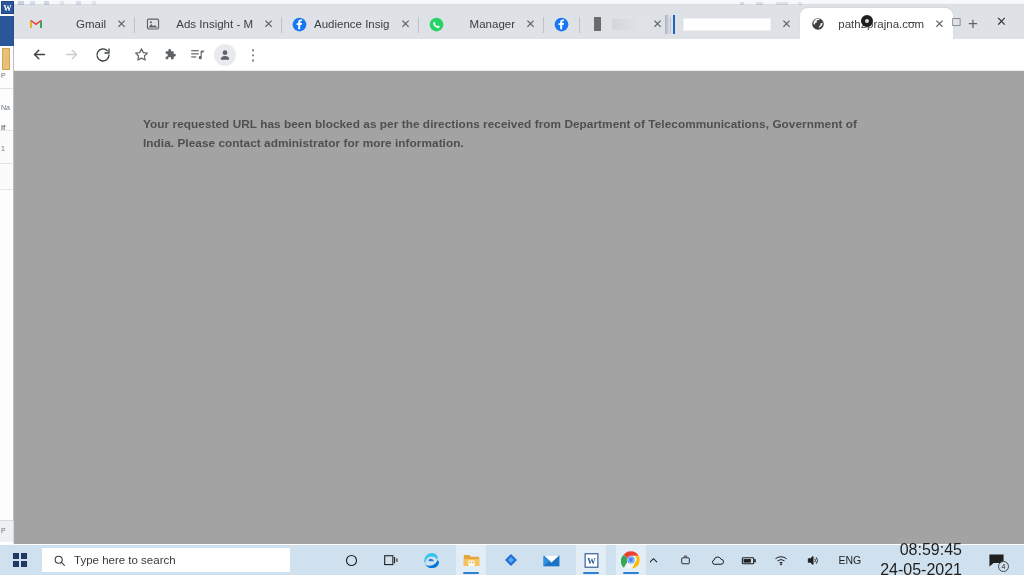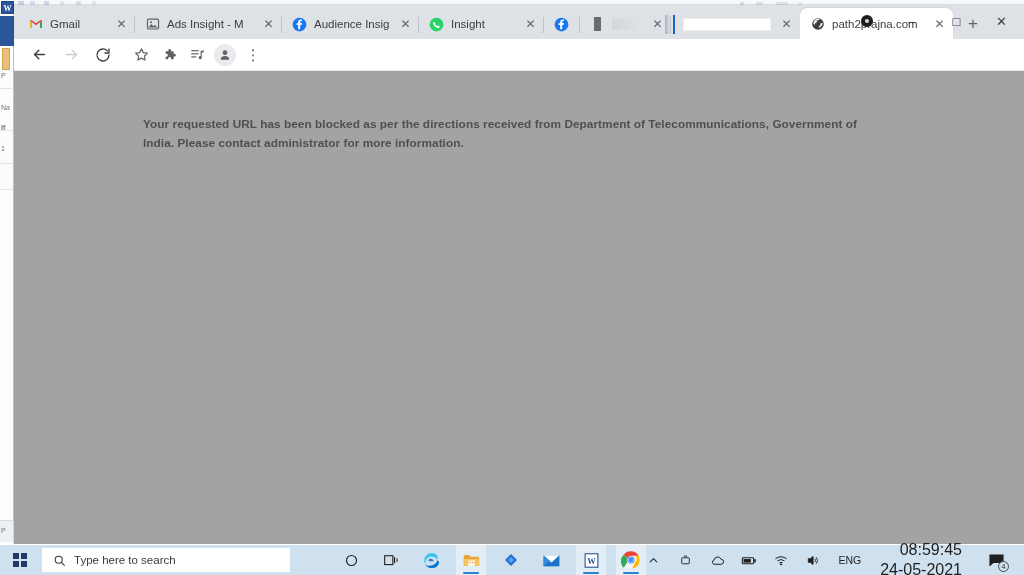--- a/index.html
+++ b/index.html
@@ -122,20 +122,21 @@
     height: 31px;
     box-shadow: 0 -1px 2px rgba(0,0,0,.05);
   }
   .tab-favicon {
     width: 15px; height: 15px; margin-right: 7px; flex: 0 0 auto;
     display: flex; align-items: center; justify-content: center;
   }
   .tab-title {
     white-space: nowrap; overflow: hidden;
     display: inline-block;
+    text-align: right;
   }
   .tab-close {
     margin-left: 8px; width: 15px; height: 15px;
     display: flex; align-items: center; justify-content: center;
     color: #5f6368; font-size: 12px; line-height: 1;
     flex: 0 0 auto;
   }
   .tab-blur-title {
     height: 11px; background: linear-gradient(to right,#c9ccd1,#e3e5e8);
     opacity: .55; border-radius: 1px;
@@ -361,21 +362,21 @@
         <span class="tab-close">✕</span>
       </div>
 
       <div class="tab inactive">
         <span class="tab-favicon">
           <svg width="15" height="15" viewBox="0 0 24 24">
             <circle cx="12" cy="12" r="11" fill="#25D366"></circle>
             <path fill="#fff" d="M16.5 14.2c-.2-.1-1.5-.8-1.7-.8-.2-.1-.4-.1-.6.1l-.8 1c-.1.2-.3.2-.5.1a6.9 6.9 0 0 1-3.4-3c-.1-.2 0-.4.1-.5l.5-.6c.1-.2.1-.3 0-.5l-.7-1.7c-.2-.4-.4-.4-.6-.4h-.5c-.2 0-.5.1-.7.4a3 3 0 0 0-.9 2.2 5.2 5.2 0 0 0 1.1 2.8 11.8 11.8 0 0 0 4.6 4c1.8.7 2.2.6 2.6.5a2.6 2.6 0 0 0 1.7-1.2c.2-.4.2-.8.1-.9z"></path>
           </svg>
         </span>
-        <span class="tab-title" style="width:64px">Insight</span>
+        <span class="tab-title" style="width:64px">Manager</span>
         <span class="tab-close">✕</span>
       </div>
 
       <div class="tab inactive" style="padding-right:2px">
         <span class="tab-favicon">
           <svg width="15" height="15" viewBox="0 0 24 24">
             <circle cx="12" cy="12" r="11" fill="#1877F2"></circle>
             <path fill="#fff" d="M15.6 12.5l.4-2.8h-2.7V7.9c0-.8.4-1.5 1.6-1.5h1.2V4a16 16 0 0 0-2.3-.2c-2.4 0-3.9 1.4-3.9 4v2h-2.6v2.8h2.6v6.8h3.2v-6.8z"></path>
           </svg>
         </span>

